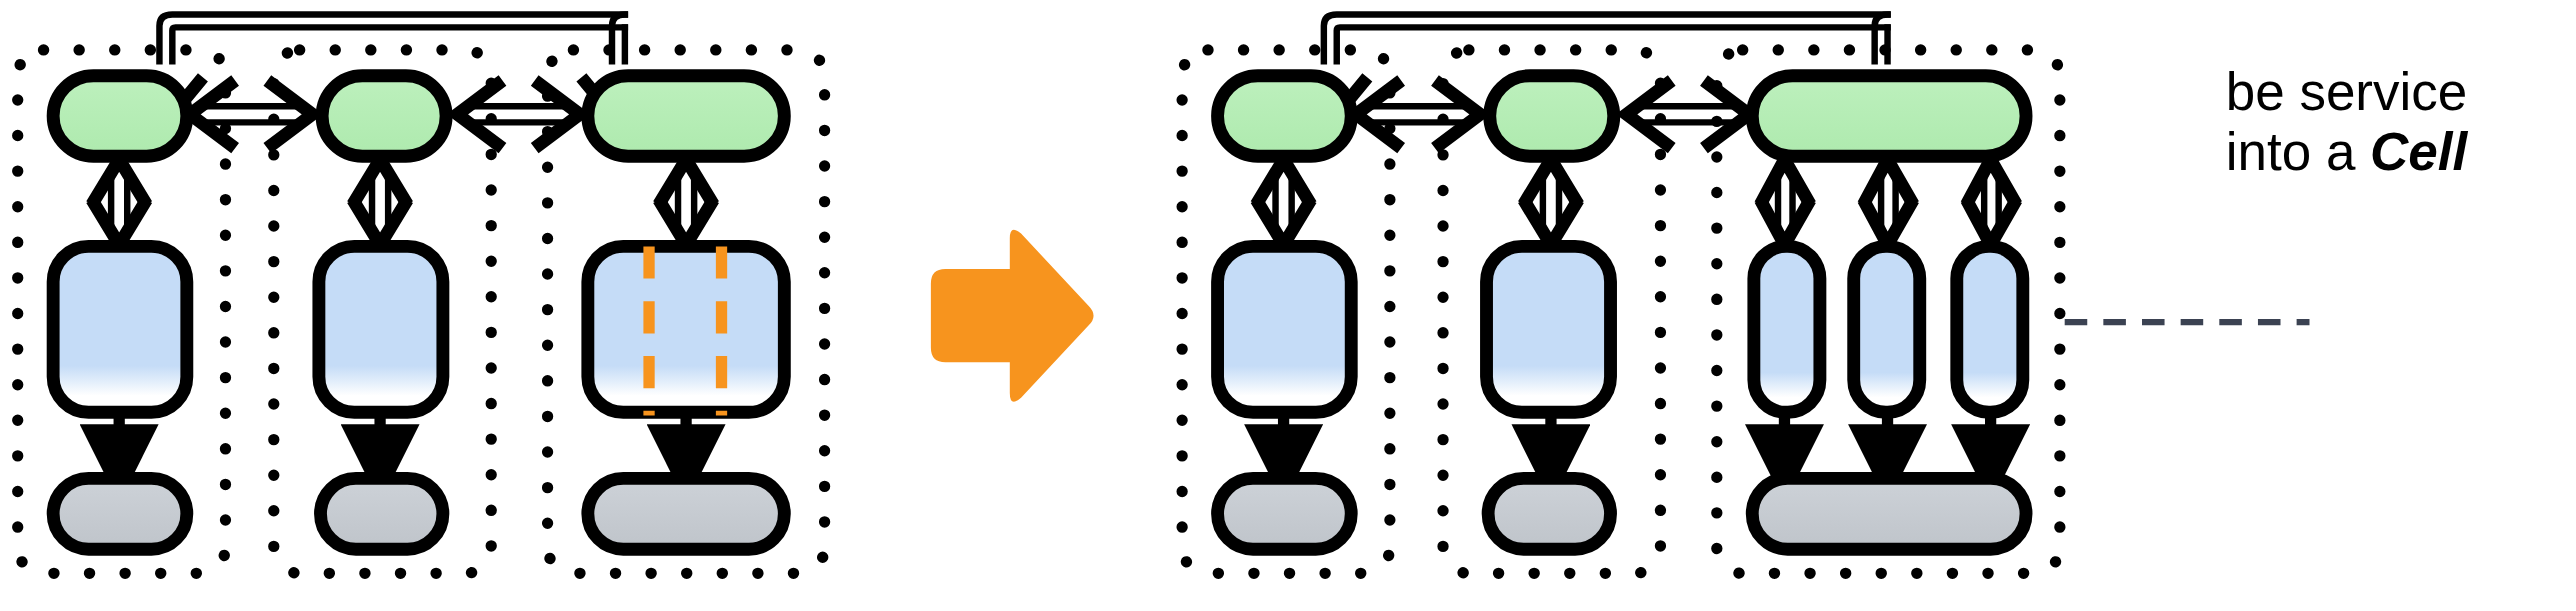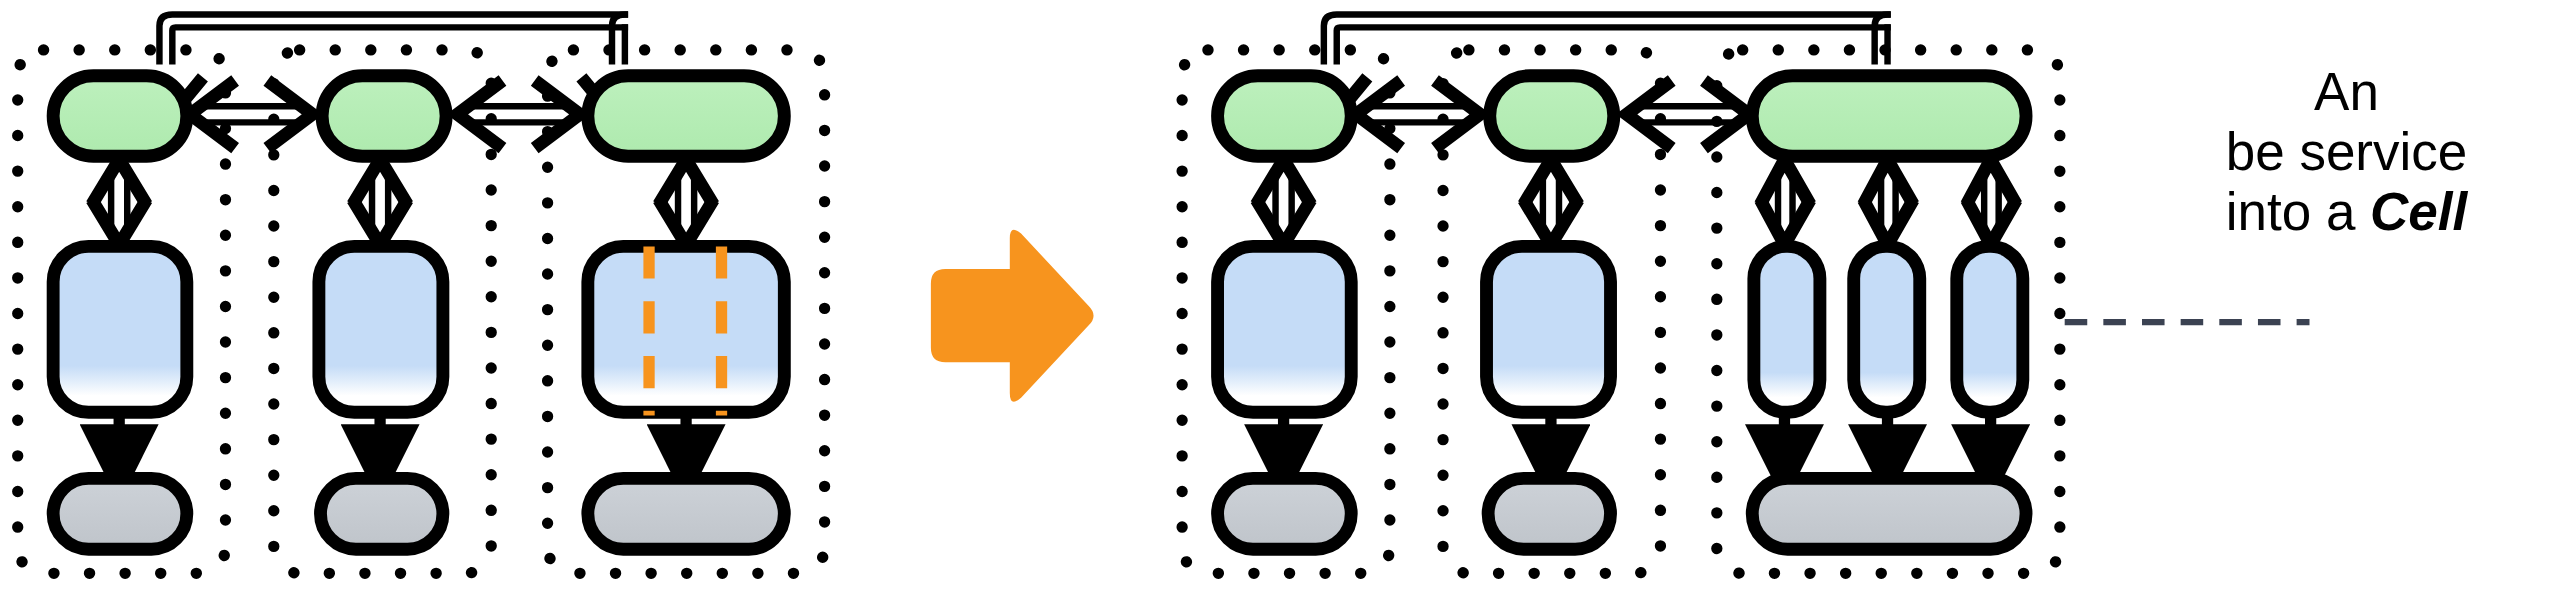--- a/index.html
+++ b/index.html
@@ -220,19 +220,18 @@
              L 587 225
              Q 578 225 578 216
              Z" fill="#f7941e"></path>
   </g>
 
   <line x1="1282" y1="200" x2="1434" y2="200" stroke="#3b4252" stroke-width="4" stroke-dasharray="14 10"></line>
 
 </svg>
 
 <div class="annot" style="left:2119px; top:62px; width:455px;">
-  <span class="annot-line">An</span>
   <span class="annot-line">be service</span>
   <span class="annot-line"><span>into a </span><span class="ital">Cell</span></span>
 </div>
 
 </div>
 
 
 </body></html>

